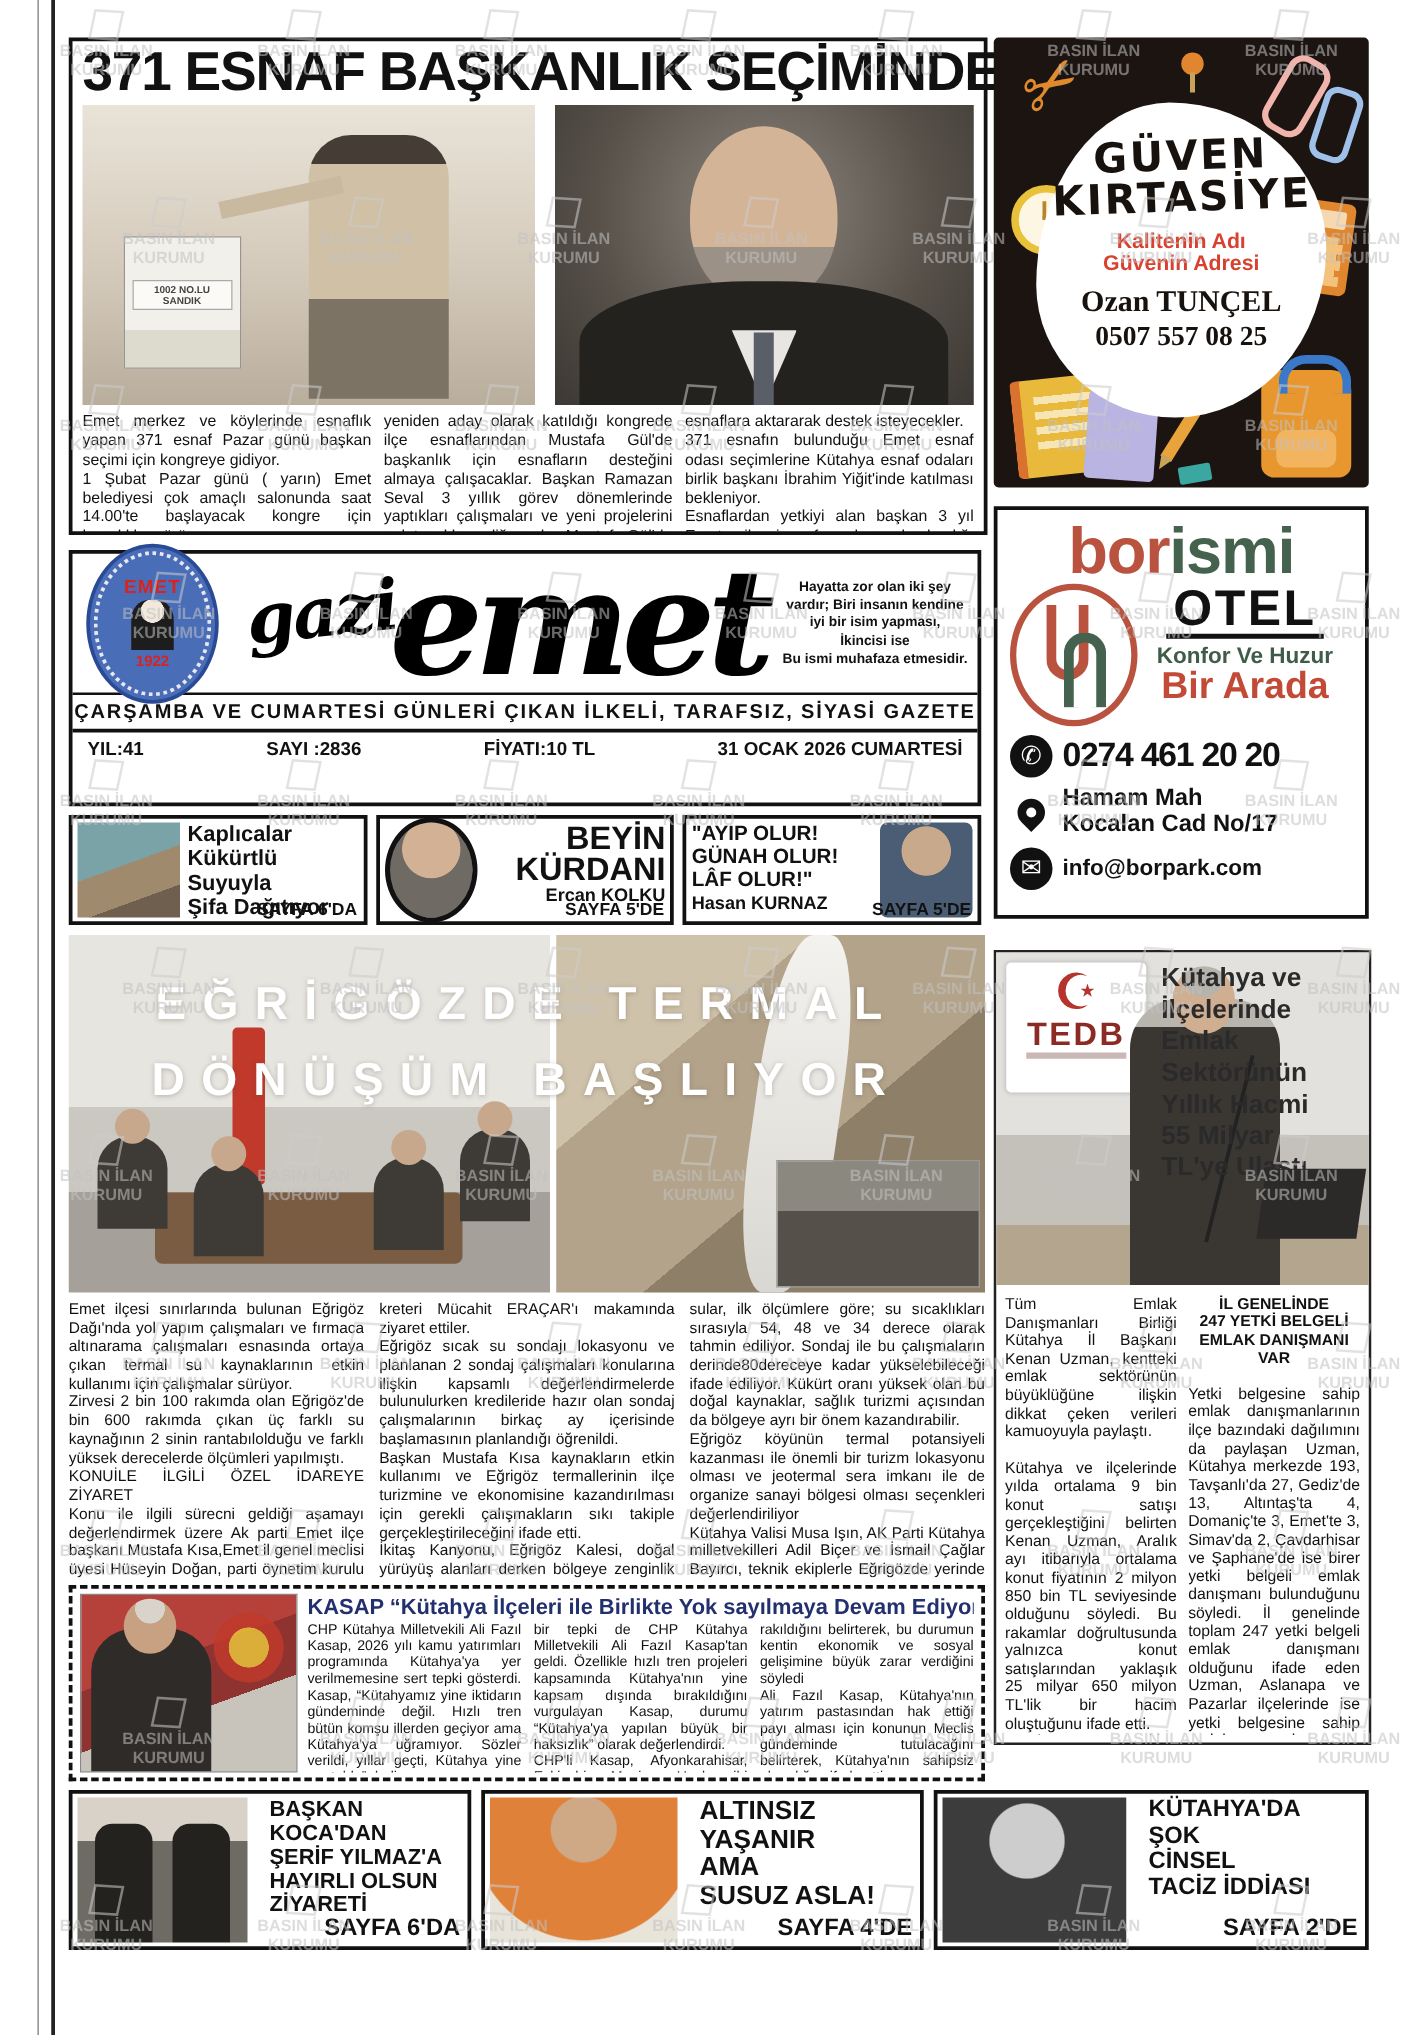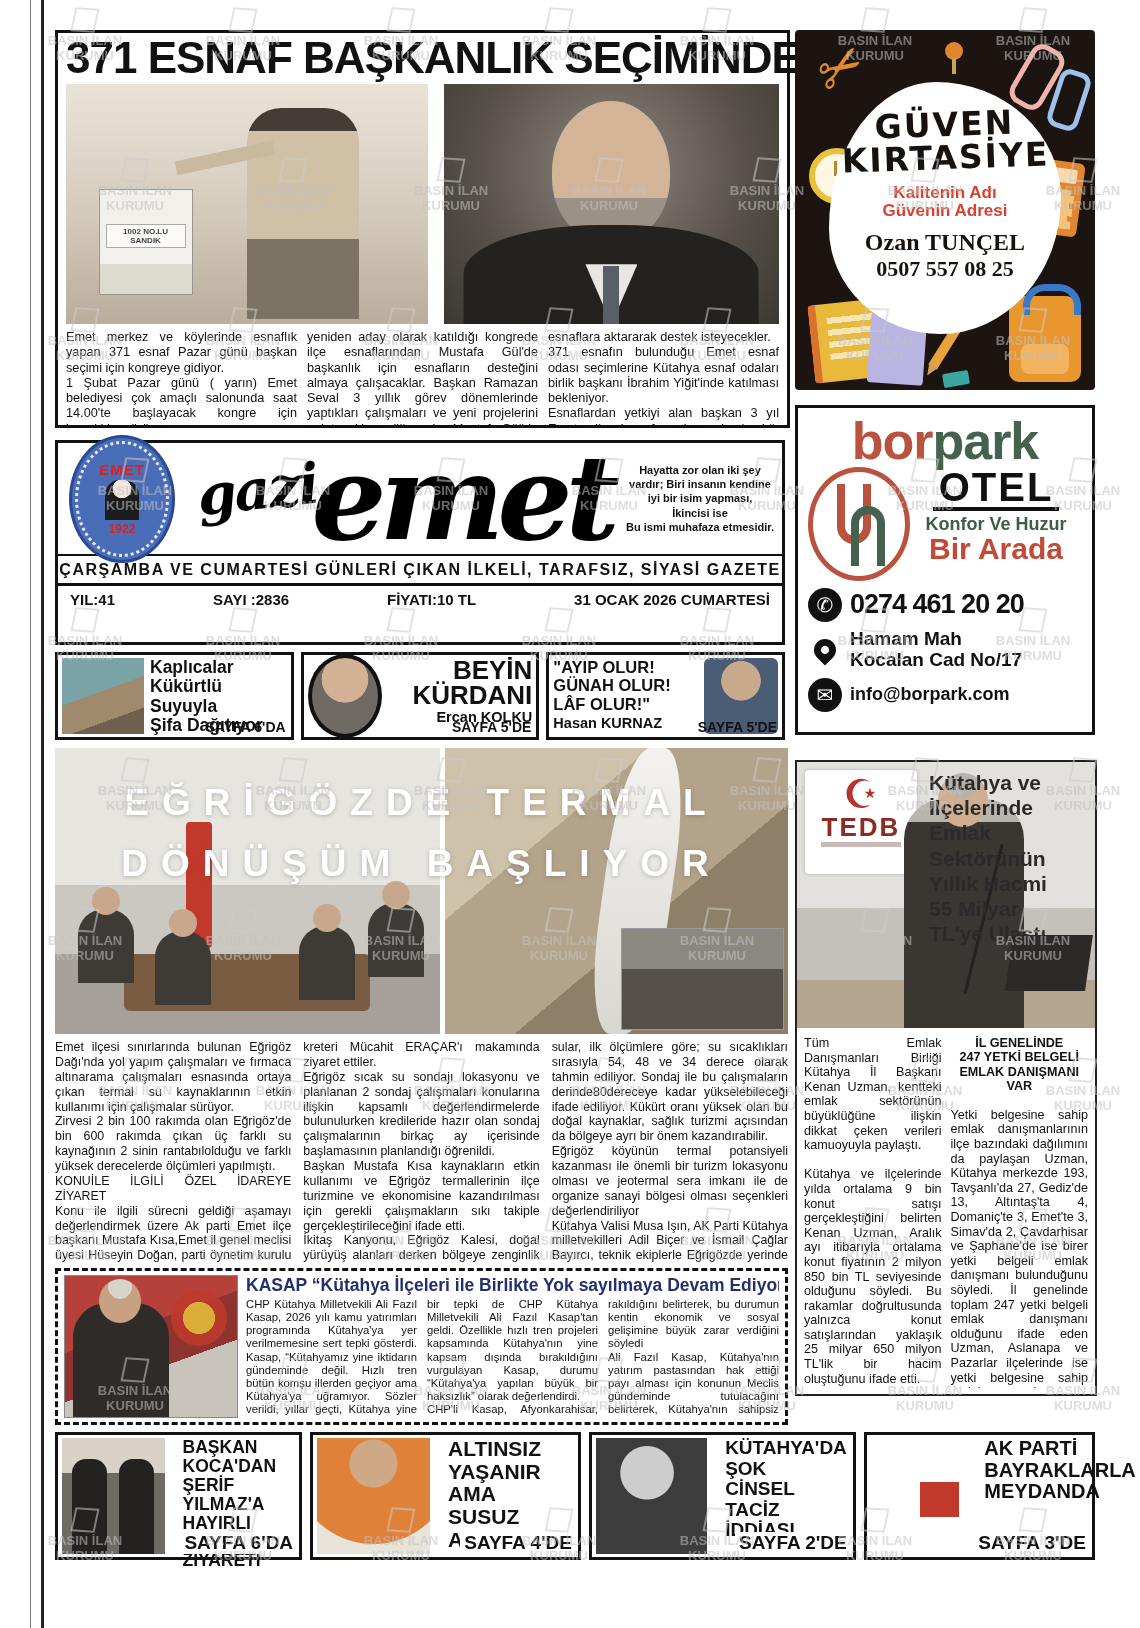--- a/index.html
+++ b/index.html
@@ -313,21 +313,21 @@
     <div class="mh-date">
       <span>YIL:41</span>
       <span>SAYI :2836</span>
       <span>FİYATI:10 TL</span>
       <span>31 OCAK 2026 CUMARTESİ</span>
     </div>
   </section>
 
   <aside class="borpark">
     <div class="bp-brand">
-      <span class="b1">bor</span><span class="b2">park</span>
+      <span class="b1">bor</span><span class="b2">ismi</span>
     </div>
     <div class="bp-mid">
       <div class="bp-logo">
           <i></i>
           <em></em>
         </div>
       <div class="bp-right">
         <div class="bp-otel">OTEL</div>
         <div class="bp-tag1">Konfor Ve Huzur</div>
         <div class="bp-tag2">Bir Arada</div>
@@ -497,27 +497,20 @@
       <div class="bt-page">SAYFA 4'DE</div>
     </div>
     <div class="bt bt3">
       <div class="bt-photo btp3"></div>
       <div class="bt-text pre" style="font-size:19px">KÜTAHYA'DA
 ŞOK
 CİNSEL
 TACİZ İDDİASI</div>
       <div class="bt-page">SAYFA 2'DE</div>
     </div>
-    <div class="bt bt4">
-      <div class="bt-photo btp4"></div>
-      <div class="bt-text pre" style="font-size:20px">AK PARTİ
-BAYRAKLARLA
-MEYDANDA</div>
-      <div class="bt-page">SAYFA 3'DE</div>
-    </div>
   </section>
 
   <div id="watermarks">
       <div class="wm" style="left: 30px; top: 8px;">BASIN İLAN
 KURUMU</div>
       <div class="wm" style="left: 188px; top: 8px;">BASIN İLAN
 KURUMU</div>
       <div class="wm" style="left: 346px; top: 8px;">BASIN İLAN
 KURUMU</div>
       <div class="wm" style="left: 504px; top: 8px;">BASIN İLAN

